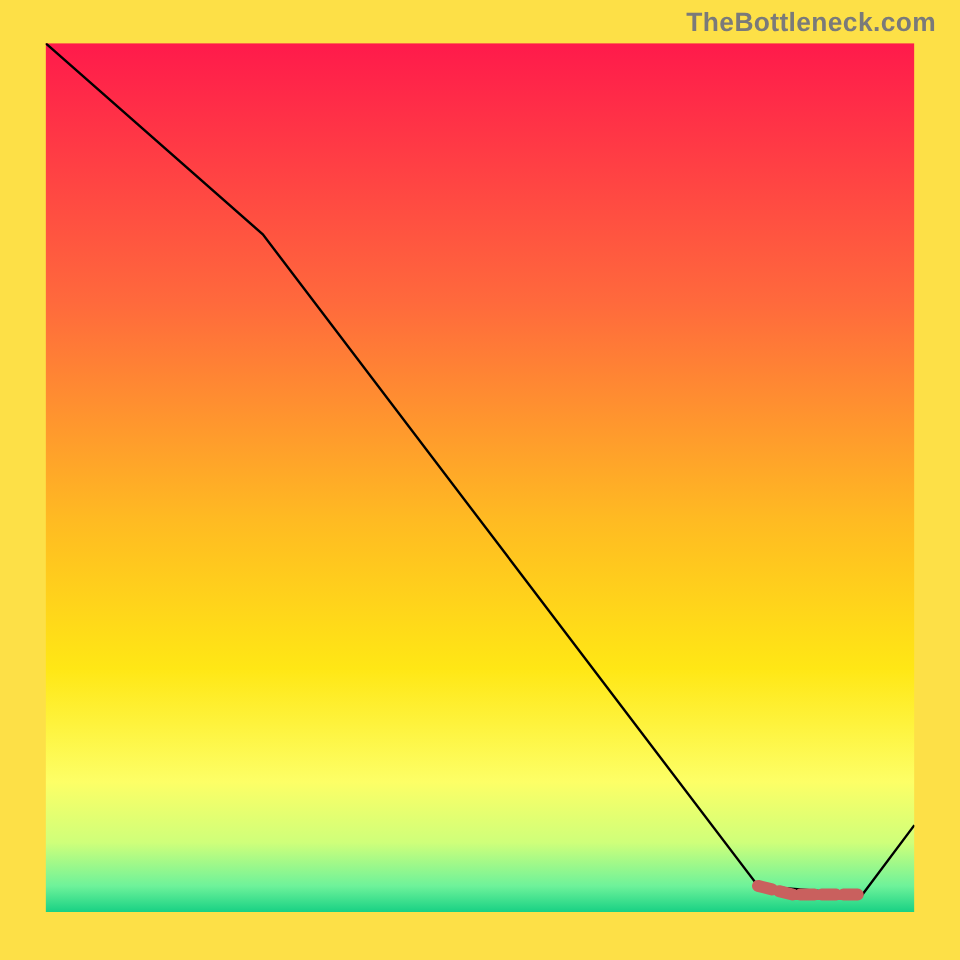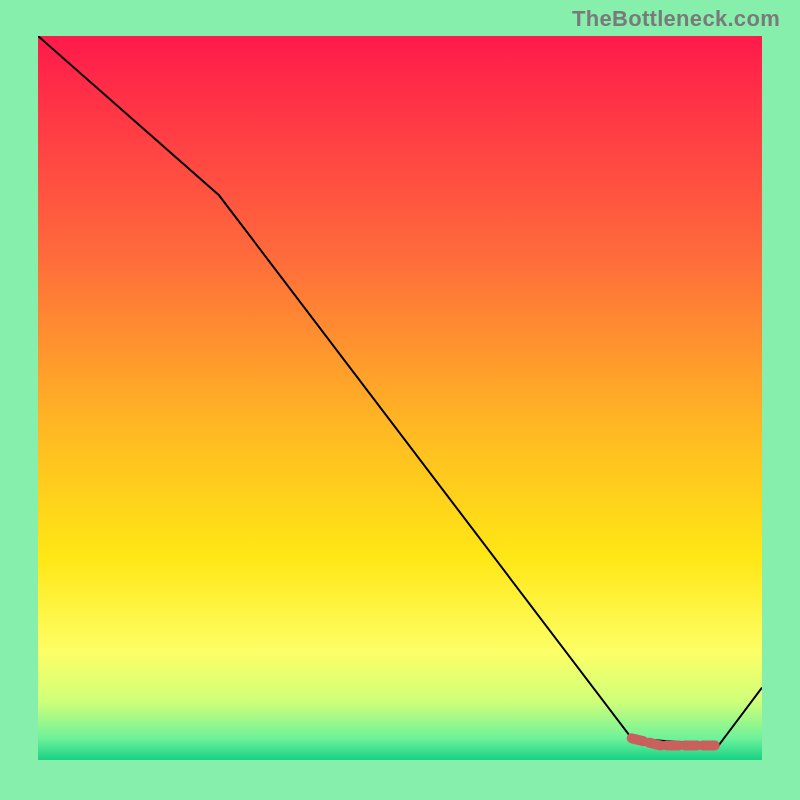--- a/index.html
+++ b/index.html
@@ -8,21 +8,21 @@
     background: #000;
     width: 800px;
     height: 800px;
     overflow: hidden;
     font-family: Arial, sans-serif;
   }
   .container {
     position: relative;
     width: 800px;
     height: 800px;
-    background: #86efac;
+    background: #fde047;
   }
   .attribution {
     position: absolute;
     top: 6px;
     right: 20px;
     color: #7a7a7a;
     font-size: 22px;
     font-weight: bold;
     letter-spacing: 0.3px;
   }

